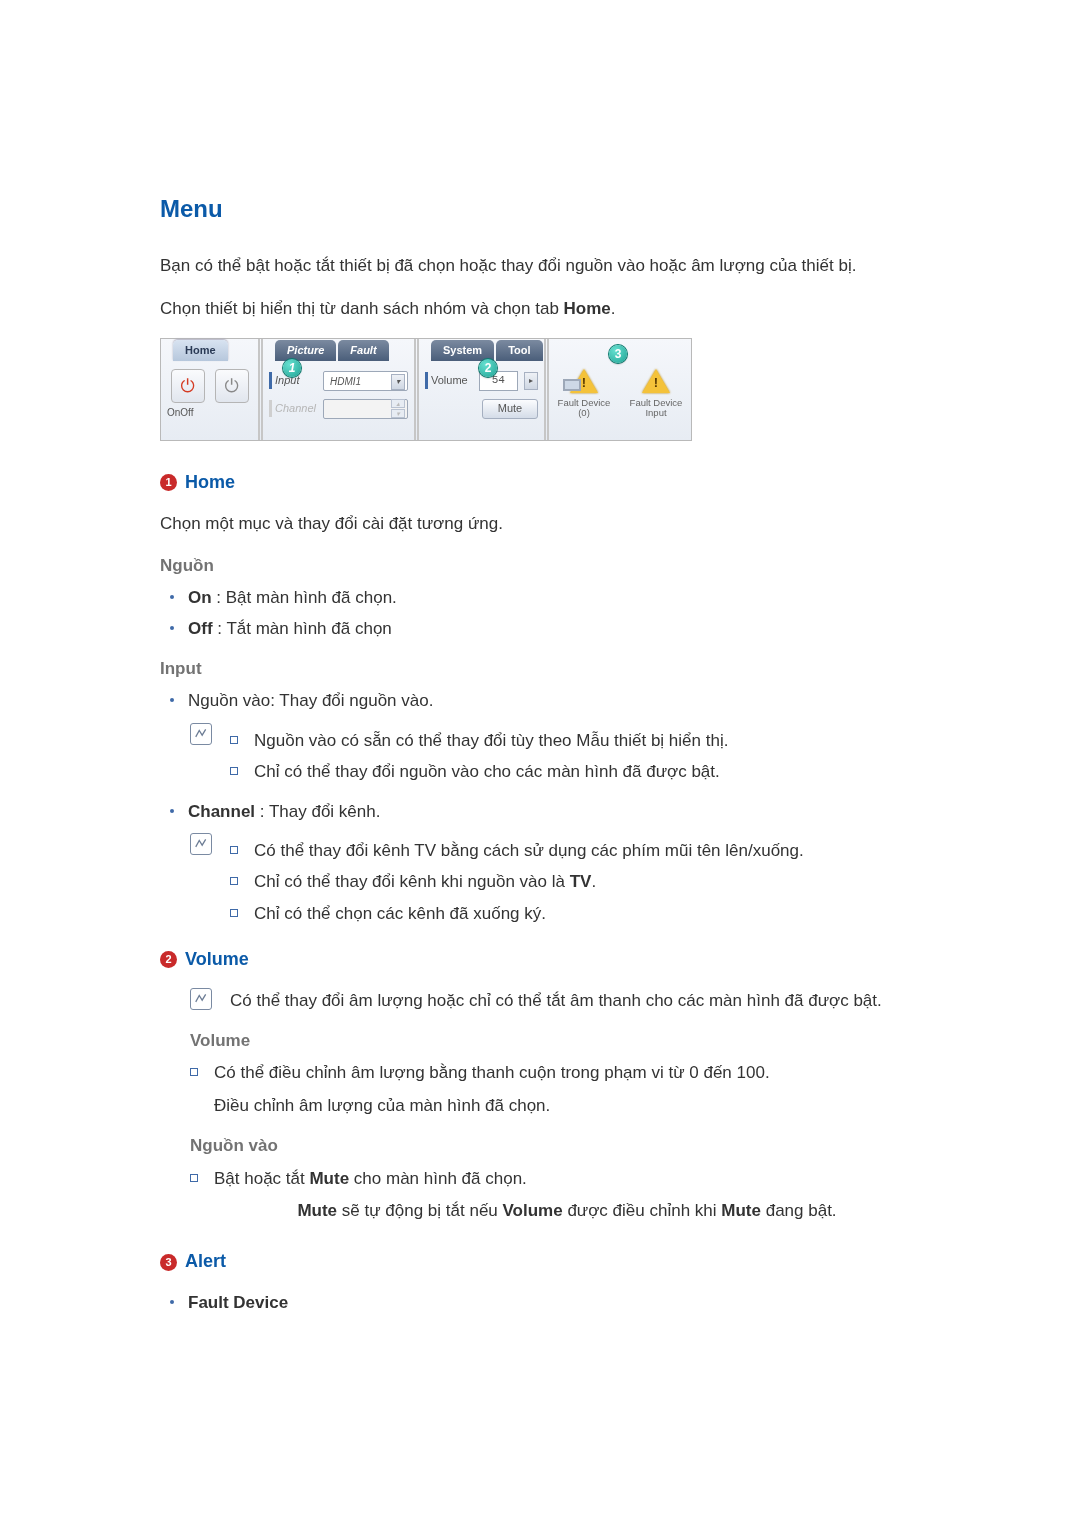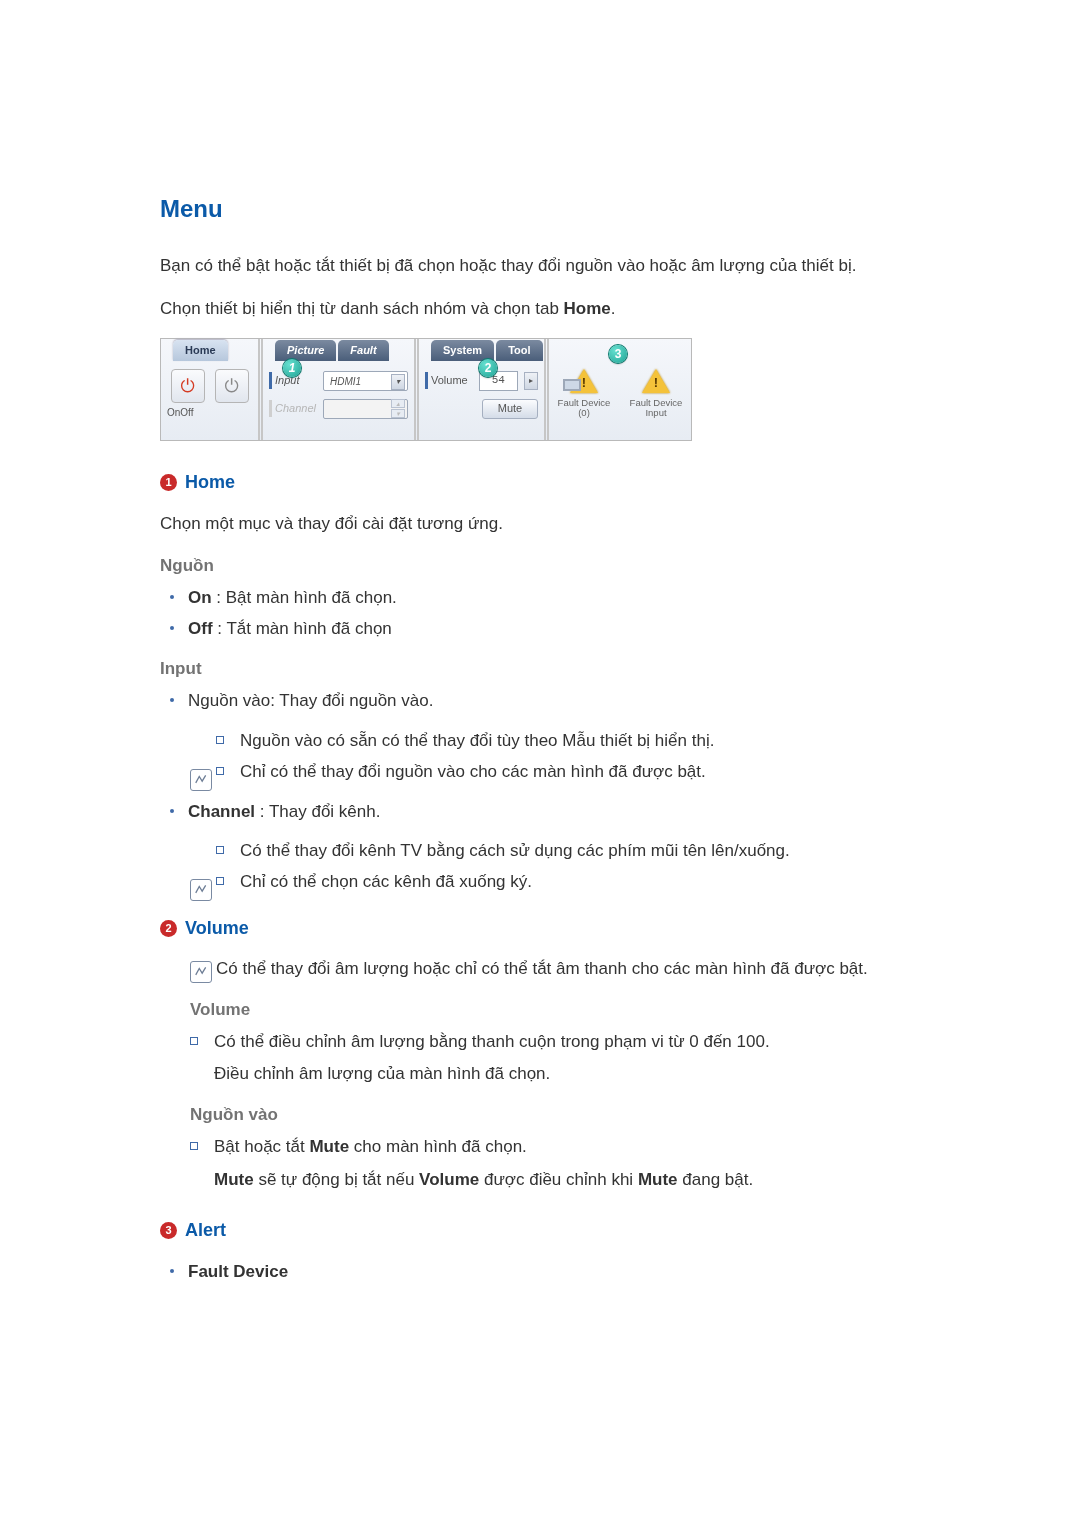--- a/index.html
+++ b/index.html
@@ -118,21 +118,21 @@
     align-items:center; justify-content:center;
   }
   .section-head .title { color: #0b5aa8; font-size: 18px; font-weight: bold; }
   .subhead { font-weight: bold; margin: 14px 0 6px 0; color:#737373; }
   ul.dot { list-style: none; padding-left: 28px; }
   ul.dot > li { position: relative; margin: 4px 0; }
   ul.dot > li::before {
     content: ""; position: absolute; left: -18px; top: 10px;
     width: 4px; height: 4px; border-radius: 50%; background: #3f6aa8;
   }
-  .note-block { display: flex; gap: 4px; margin: 8px 0 8px 30px; align-items: flex-end; }
+  .note-block { display: flex; gap: 18px; margin: 8px 0 8px 30px; }
   .note-icon {
     width: 22px; height: 22px; flex: none; border: 1.5px solid #7a8aa2; border-radius: 3px;
     display:flex; align-items:center; justify-content:center;
   }
   .note-icon svg { width: 14px; height: 14px; }
   ul.hollow { list-style: none; padding-left: 0; }
   ul.hollow > li { position: relative; padding-left: 24px; margin: 5px 0; }
   ul.hollow > li::before {
     content: ""; position: absolute; left: 0; top: 8px;
     width: 6px; height: 6px; border: 1.2px solid #3f6aa8; background: #fff;
@@ -268,20 +268,21 @@
   <li><span class="strong">Channel</span><span> : Thay đổi kênh.</span></li>
 </ul>
 <div class="note-block">
   <div class="note-icon">
     <svg viewBox="0 0 24 24" fill="none" stroke="#6d7d95" stroke-width="2.2">
         <path d="M3 17 L9 6 L14 14 L20 4"></path>
       </svg>
   </div>
   <ul class="hollow">
     <li>Có thể thay đổi kênh TV bằng cách sử dụng các phím mũi tên lên/xuống.</li>
+    <li><span>Chỉ có thể thay đổi kênh khi nguồn vào là </span><span class="strong">TV</span><span>.</span></li>
     <li>Chỉ có thể chọn các kênh đã xuống ký.</li>
   </ul>
 </div>
 
 <div class="section-head">
   <div class="numdot">2</div>
   <div class="title">Volume</div>
 </div>
 <div class="note-block" style="margin-left:30px;">
   <div class="note-icon">
@@ -296,21 +297,21 @@
   <ul class="hollow">
     <li>
       <span>Có thể điều chỉnh âm lượng bằng thanh cuộn trong phạm vi từ 0 đến 100.</span>
       <div style="margin-top:6px;">Điều chỉnh âm lượng của màn hình đã chọn.</div>
     </li>
   </ul>
   <div class="subhead">Nguồn vào</div>
   <ul class="hollow">
     <li>
       <span>Bật hoặc tắt </span><span class="strong">Mute</span><span> cho màn hình đã chọn.</span>
-      <div style="margin-top:6px;">
+      <div style="margin-top:6px;text-align:center;">
         <span class="strong">Mute</span><span> sẽ tự động bị tắt nếu </span><span class="strong">Volume</span><span> được điều chỉnh khi </span><span class="strong">Mute</span><span> đang bật.</span>
       </div>
     </li>
   </ul>
 </div>
 
 <div class="section-head" style="margin-top:24px;">
   <div class="numdot">3</div>
   <div class="title">Alert</div>
 </div>

